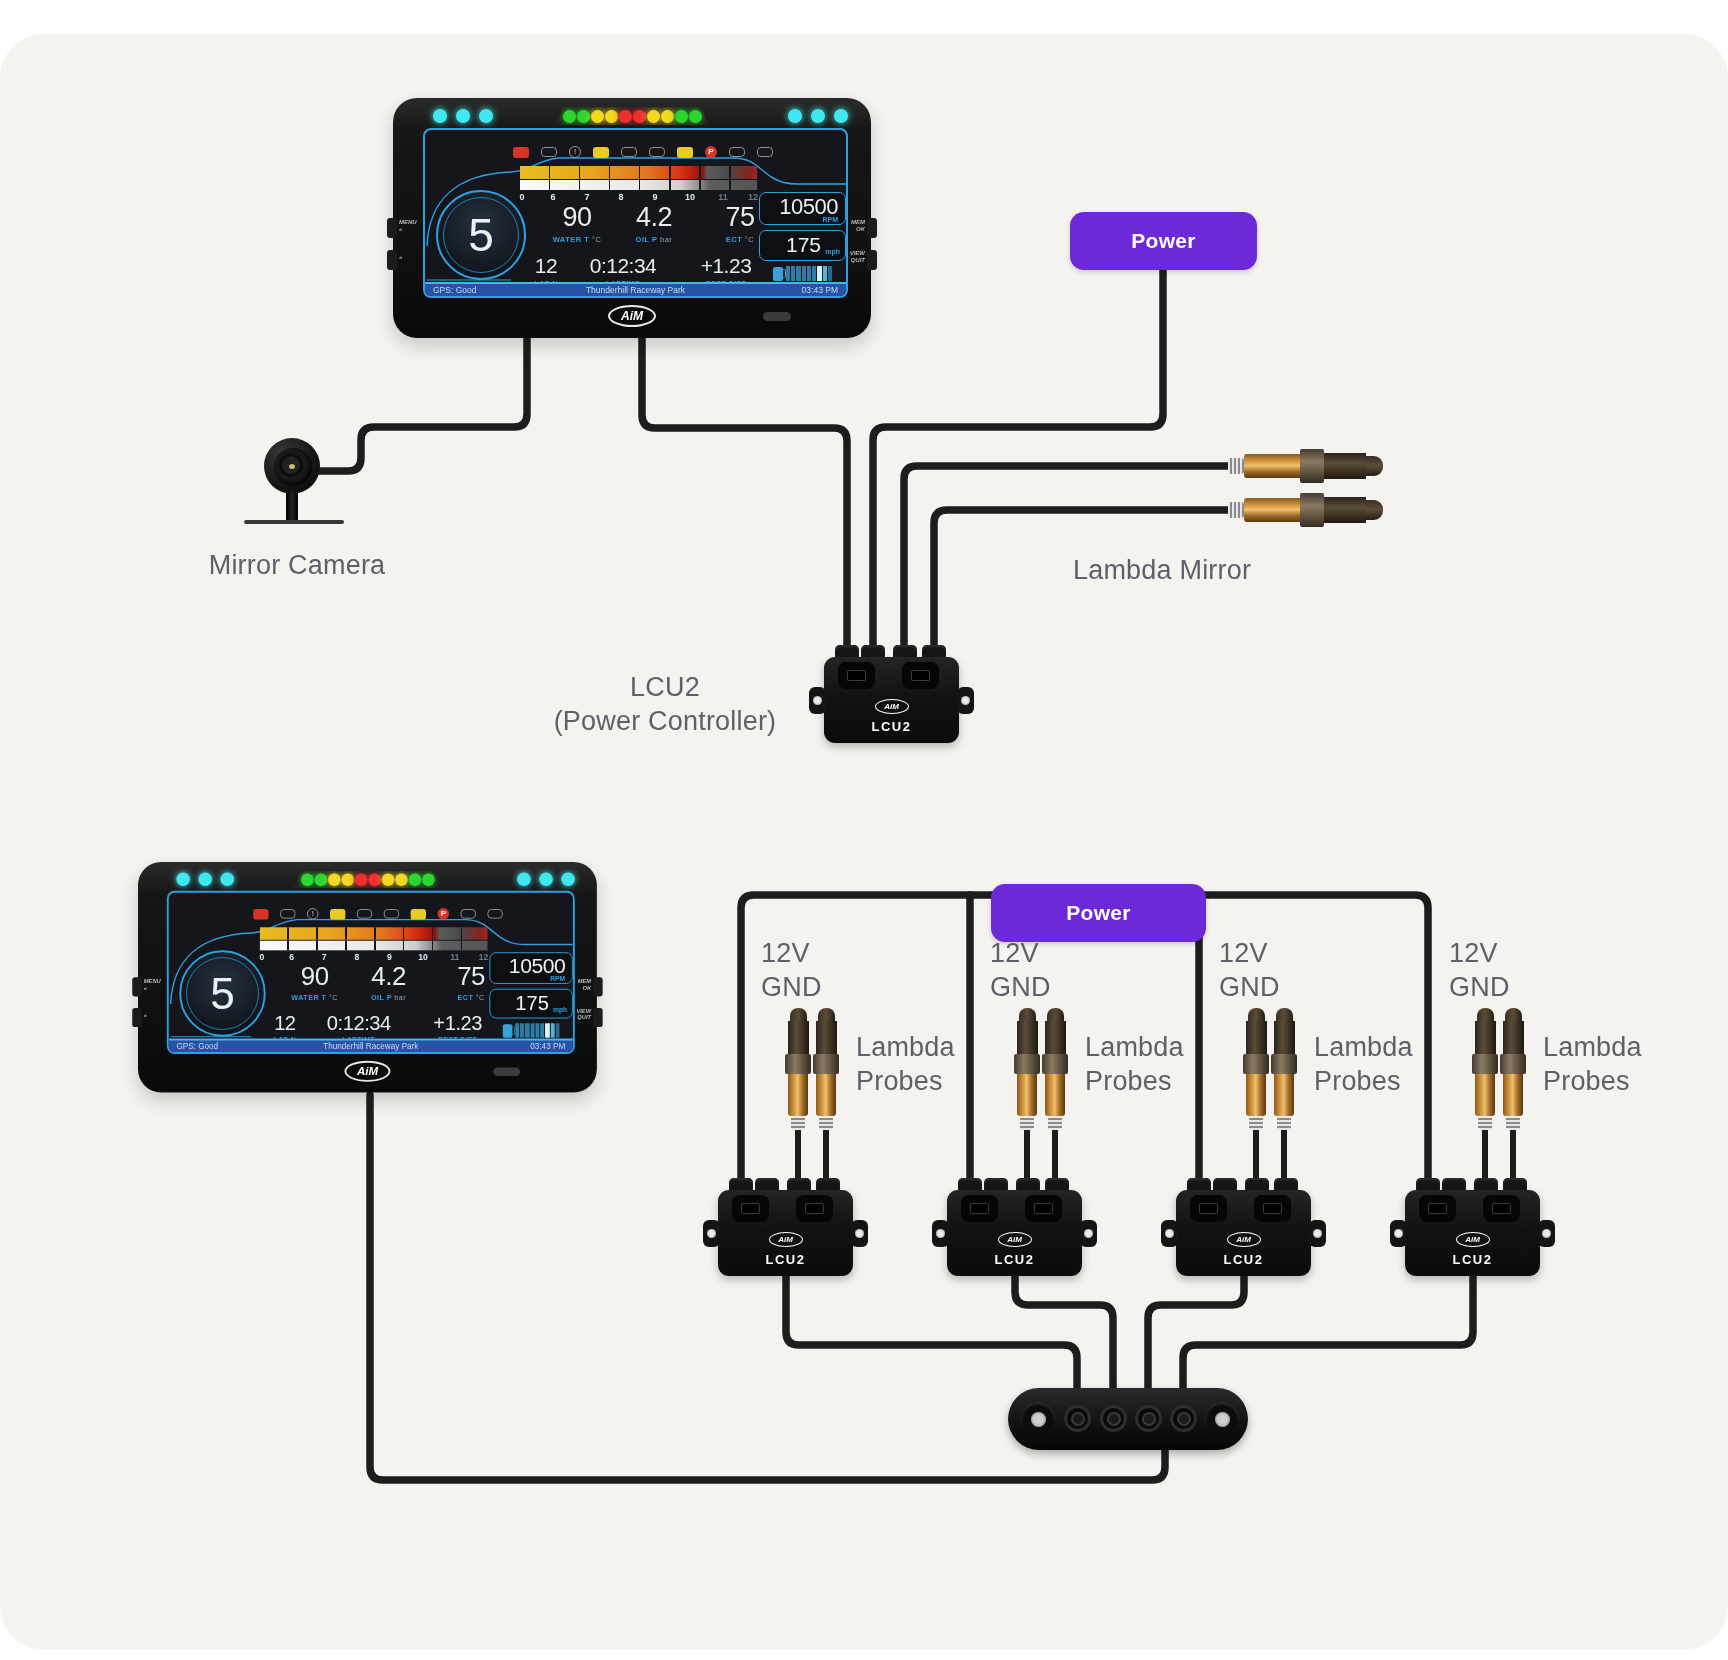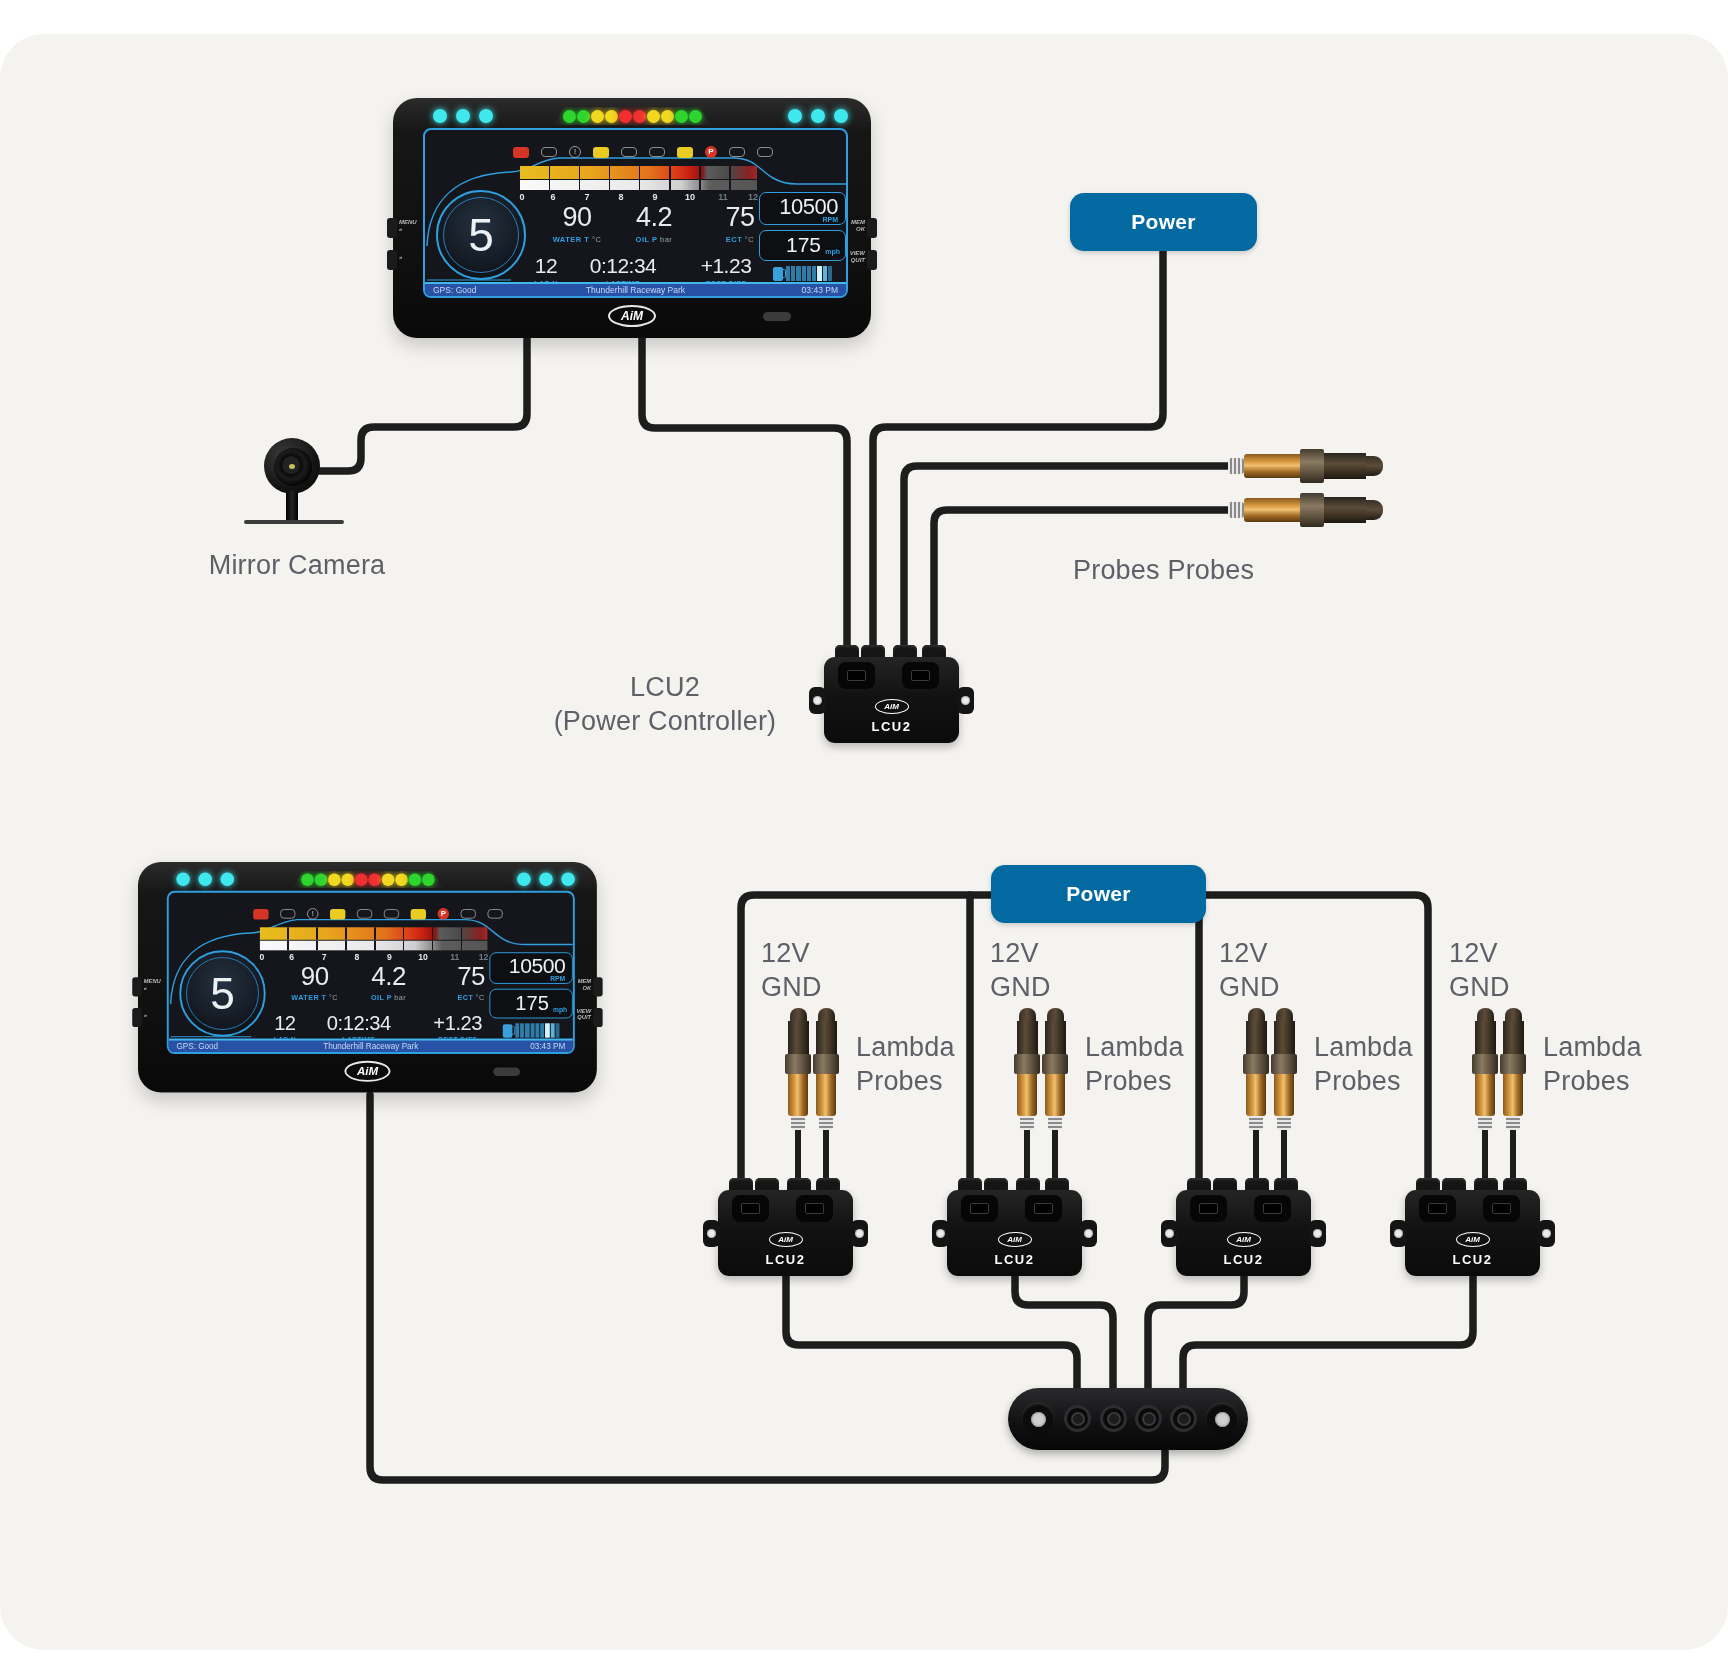--- a/index.html
+++ b/index.html
@@ -10,24 +10,24 @@
   
   #cables-top, #cables-bottom { position:absolute; left:0; top:0; z-index:1; }
   .cable { fill:none; stroke:#1d1d1d; stroke-width:7.5; stroke-linecap:round; }
   .cable-thin { fill:none; stroke:#1d1d1d; stroke-width:6; stroke-linecap:round; }
 
   
   .diag-label { position:absolute; z-index:4; color:#5d6067; font-size:27px; line-height:34px; letter-spacing:.2px; }
   .center { text-align:center; }
 
   
-  .power-box { position:absolute; z-index:3; background:#0369a1; border-radius:14px;
+  .power-box { position:absolute; z-index:3; background:#6d28d9; border-radius:14px;
                display:flex; align-items:center; justify-content:center;
                color:#ffffff; font-size:21px; font-weight:700; letter-spacing:.3px;
-               box-shadow:0 2px 5px rgba(0,0,0,.18); }
+               box-shadow:0 2px 5px rgba(0,0,0,.18);margin-top:19px; }
 
   
   .dash-mount { position:absolute; z-index:2; width:478px; height:240px; }
   .dash { position:absolute; inset:0; background:linear-gradient(180deg,#2b2b2b,#161616 14%,#0f0f0f 70%,#090909);
           border-radius:24px; box-shadow:0 8px 18px rgba(0,0,0,.18); }
   .led-row { position:absolute; top:8px; left:0; width:100%; height:20px; }
   .led-cluster { position:absolute; display:flex; gap:9px; top:3px; }
   .led-strip { position:absolute; left:160px; top:1px; width:158px; height:18px; background:#202020;
                clip-path:polygon(0 100%,7% 0,93% 0,100% 100%); display:flex; gap:1px; align-items:center; justify-content:center; }
   .led { width:13px; height:13px; border-radius:50%; flex:0 0 auto; }
@@ -384,21 +384,21 @@
   <span class="ph-rear"></span>
   <span class="ph-tip"></span>
 </div>
   <div class="probe-h" style="left:1228px; top:493px">
   <span class="ph-spring"></span>
   <span class="ph-body"></span>
   <span class="ph-hex"></span>
   <span class="ph-rear"></span>
   <span class="ph-tip"></span>
 </div>
-  <div class="diag-label" style="left:1073px; top:553px">Probes Probes</div>
+  <div class="diag-label" style="left:1073px; top:553px">Lambda Mirror</div>
 
   <div class="dash-mount" style="left:138px; top:862px; transform:scale(0.96); transform-origin:0 0">
   <div class="dash">
     <div class="led-row">
       <div class="led-cluster" style="left:40px">
             <span class="led" style="background: rgb(63, 232, 238); box-shadow: rgb(63, 232, 238) 0px 0px 7px;"></span>
             <span class="led" style="background: rgb(63, 232, 238); box-shadow: rgb(63, 232, 238) 0px 0px 7px;"></span>
             <span class="led" style="background: rgb(63, 232, 238); box-shadow: rgb(63, 232, 238) 0px 0px 7px;"></span>
           </div>
       <div class="led-strip">

